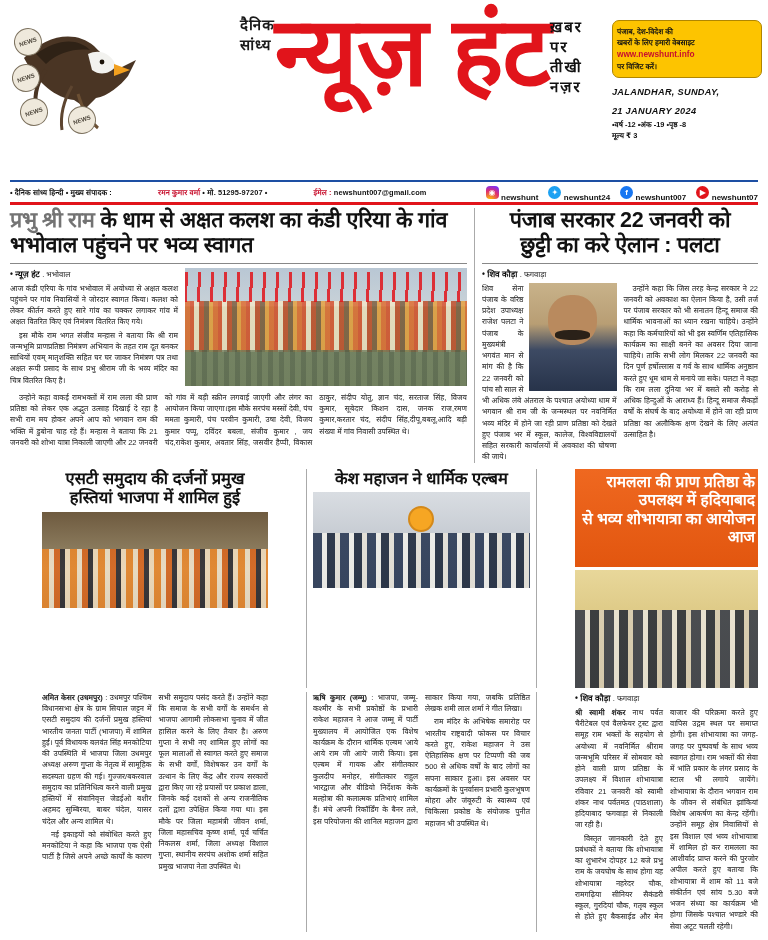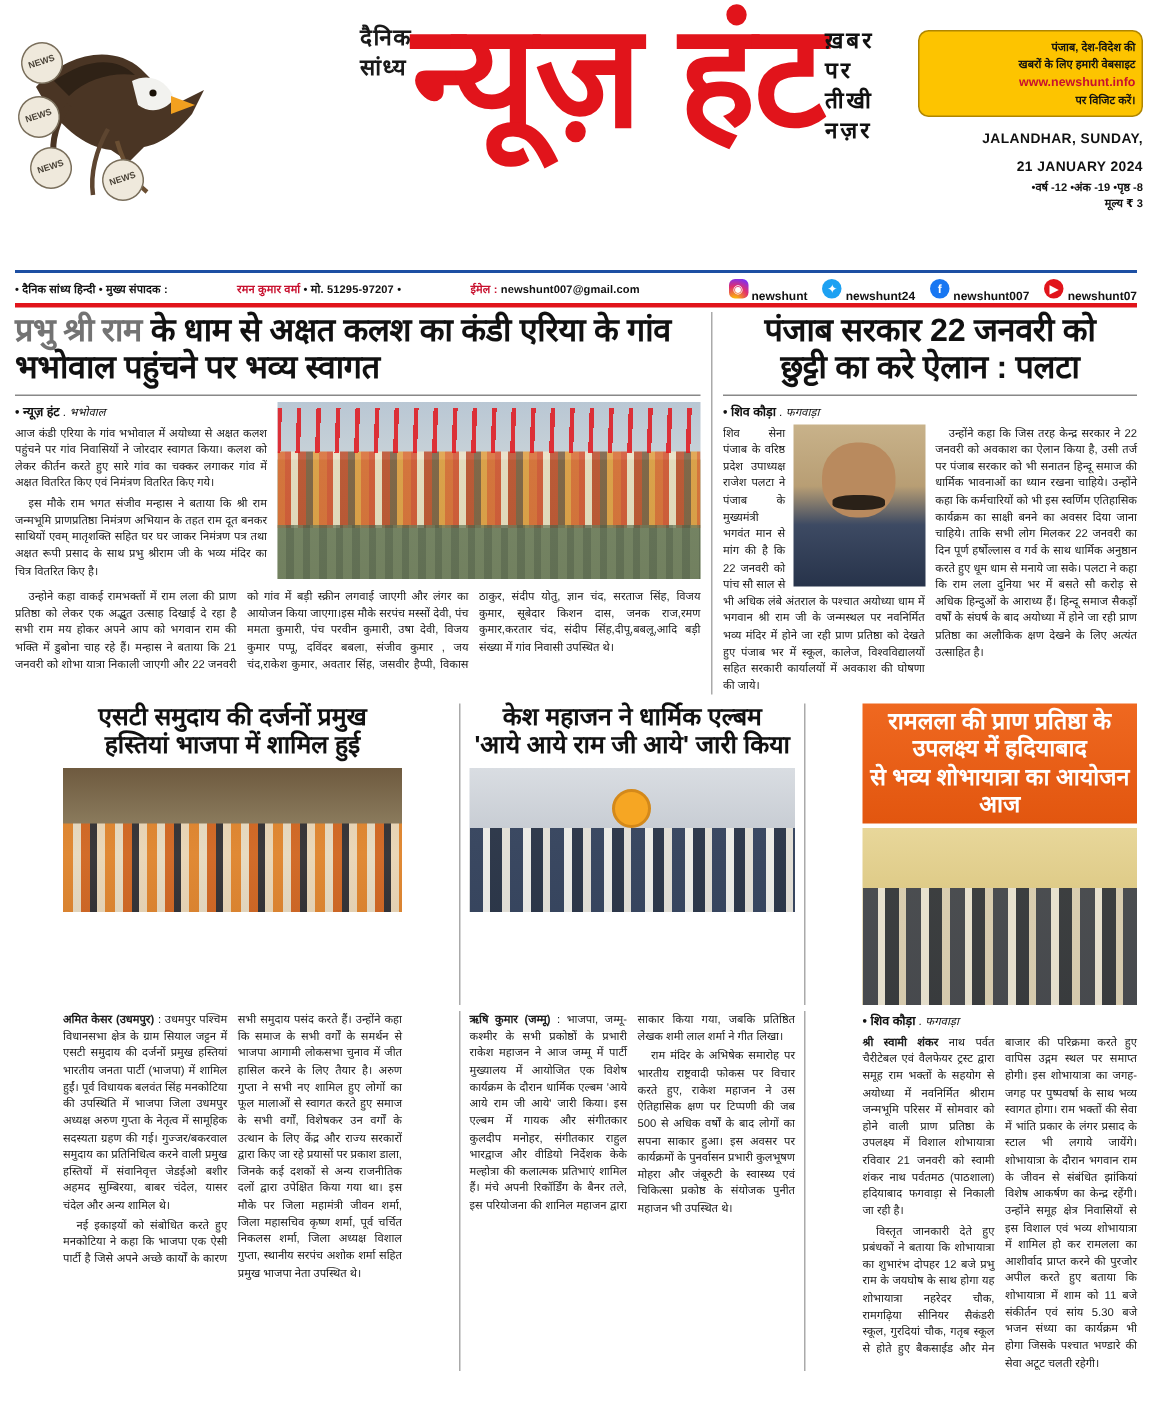--- a/index.html
+++ b/index.html
@@ -19,27 +19,27 @@
         width:26px;height:26px;display:flex;align-items:center;justify-content:center;
         font-size:6px;font-weight:bold;color:#4a4338;transform:rotate(-18deg);}
   .title-wrap{flex:1;display:flex;flex-direction:row;align-items:center;position:relative;padding-top:8px;}
   .kicker{font-size:15px;font-weight:bold;color:#1a1a1a;letter-spacing:1px;align-self:flex-start;margin-left:80px;}
   .bigtitle{
     font-size:96px;line-height:0.92;font-weight:bold;color:#e1141b;
     letter-spacing:-1px;margin:-6px 0 0 0;white-space:nowrap;
     font-family:"Liberation Sans","DejaVu Sans",sans-serif;
   }
   .tagline{font-size:15px;font-weight:bold;color:#111;align-self:flex-end;margin-right:29px;margin-top:-6px;letter-spacing:2px;}
-  .infobox{flex:0 0 150px;padding-top:14px;text-align:right;}
+  .infobox{flex:0 0 150px;padding-top:14px;text-align:left;}
   .webbox{
     background:#fdc400;border:1.4px solid #b08600;border-radius:7px;
     padding:5px 4px;font-size:7.4px;line-height:1.5;font-weight:bold;color:#111;
   }
   .webbox .url{color:#c8102e;font-size:8.3px;}
-  .placeline{font-size:9.2px;font-weight:bold;letter-spacing:0.3px;margin-top:9px;color:#111;}
+  .placeline{font-size:9.2px;font-weight:bold;letter-spacing:0.3px;margin-top:9px;color:#111;font-style:italic;}
   .issueline{font-size:7.4px;font-weight:bold;margin-top:3px;color:#111;}
   .priceline{font-size:7.4px;font-weight:bold;margin-top:1px;color:#111;}
 
   
   .rule-blue{height:2.4px;background:#1d4fa3;margin-top:2px;}
   .rule-red{height:2.4px;background:#e1141b;}
   .contactbar{display:flex;align-items:center;height:20px;font-size:7.4px;font-weight:bold;}
   .contact-left{flex:1;white-space:nowrap;letter-spacing:0.1px;}
   .contact-left .hl{color:#c8102e;margin-left:44px;}
   .socials{display:flex;align-items:center;gap:4px;}
@@ -60,21 +60,21 @@
 
   h1.lead{
     font-size:21.5px;line-height:1.18;font-weight:bold;color:#111;margin:0 0 4px 0;
     letter-spacing:-0.2px;
   }
   h1.lead .red{color:#737373;font-family:Liberation Serif, serif;}
   h1.lead.center{text-align:center;}
   .hr-thin{height:1px;background:#888;margin:3px 0 4px 0;}
 
   .byline{font-size:8.4px;font-weight:bold;margin:0 0 4px 0;color:#111;}
-  .byline .place{font-weight:normal;font-size:7.6px;font-style:italic;}
+  .byline .place{font-weight:normal;font-size:7.6px;}
 
   .body-text{font-size:7.5px;line-height:1.5;text-align:justify;color:#1b1b1b;hyphens:none;}
   .body-text p{margin:0 0 2px 0;text-indent:9px;}
   .body-text p.noind{text-indent:0;}
 
   .two{column-count:2;column-gap:7px;}
   .three{column-count:3;column-gap:7px;}
 
   
   .photo{position:relative;overflow:hidden;background:#cfd6cf;}
@@ -103,22 +103,22 @@
       background:repeating-linear-gradient(90deg,#3a3f4a 0 10px,#e9e4d6 10px 15px,#2a2f38 15px 24px,#d8cdb4 24px 29px);opacity:.9;}
 
   .ph-port{width:88px;height:108px;float:right;margin:0 0 3px 5px;
       background:linear-gradient(180deg,#c8b28a 0%,#b89e74 38%,#3d4a63 62%,#27334a 100%);position:relative;overflow:hidden;}
   .ph-port::before{content:"";position:absolute;left:22%;top:12%;width:56%;height:46%;border-radius:46%;
       background:#b98a5e;}
   .ph-port::after{content:"";position:absolute;left:30%;top:44%;width:40%;height:9%;border-radius:40%;background:#2a2118;}
 
   .orange-band{
     background:linear-gradient(180deg,#ef6820 0%,#e2560f 100%);
-    color:#fff;font-weight:bold;font-size:15.5px;line-height:1.2;text-align:center;
-    padding:4px 3px 2px 3px;
+    color:#fff;font-weight:bold;font-size:15.5px;line-height:1.2;text-align:right;
+    padding:4px 3px 20px 3px;
   }
   .subhead{font-size:16.5px;font-weight:bold;line-height:1.2;text-align:center;margin:0 0 4px 0;color:#111;}
 
   .bottomrow{display:flex;margin-top:4px;}
   .bcol{box-sizing:border-box;margin-left:32px;}
   .b1{width:232px;flex:0 0 232px;padding-right:6px;}
   .b2{width:231px;flex:0 0 231px;padding:0 6px;}
   .b3{flex:1;padding-left:6px;}
 </style>
 </head>
@@ -249,21 +249,20 @@
       <div class="subhead">
         <span>एसटी समुदाय की दर्जनों प्रमुख</span><br>
         <span>हस्तियां भाजपा में शामिल हुई</span>
       </div>
       <div class="photo ph-group"></div>
     </div>
 
     <div class="bcol b2" style="border-left:1px solid #aaa;border-right:1px solid #aaa;">
       <div class="subhead">
         <span>केश महाजन ने धार्मिक एल्बम</span><br>
-        <span>'आये आये राम जी आये' जारी किया</span>
       </div>
       <div class="photo ph-stage"></div>
     </div>
 
     <div class="bcol b3">
       <div class="orange-band">
         <span>रामलला की प्राण प्रतिष्ठा के उपलक्ष्य में हदियाबाद</span><br>
         <span>से भव्य शोभायात्रा का आयोजन आज</span>
       </div>
       <div class="photo ph-men" style="margin-top:3px;"></div>

